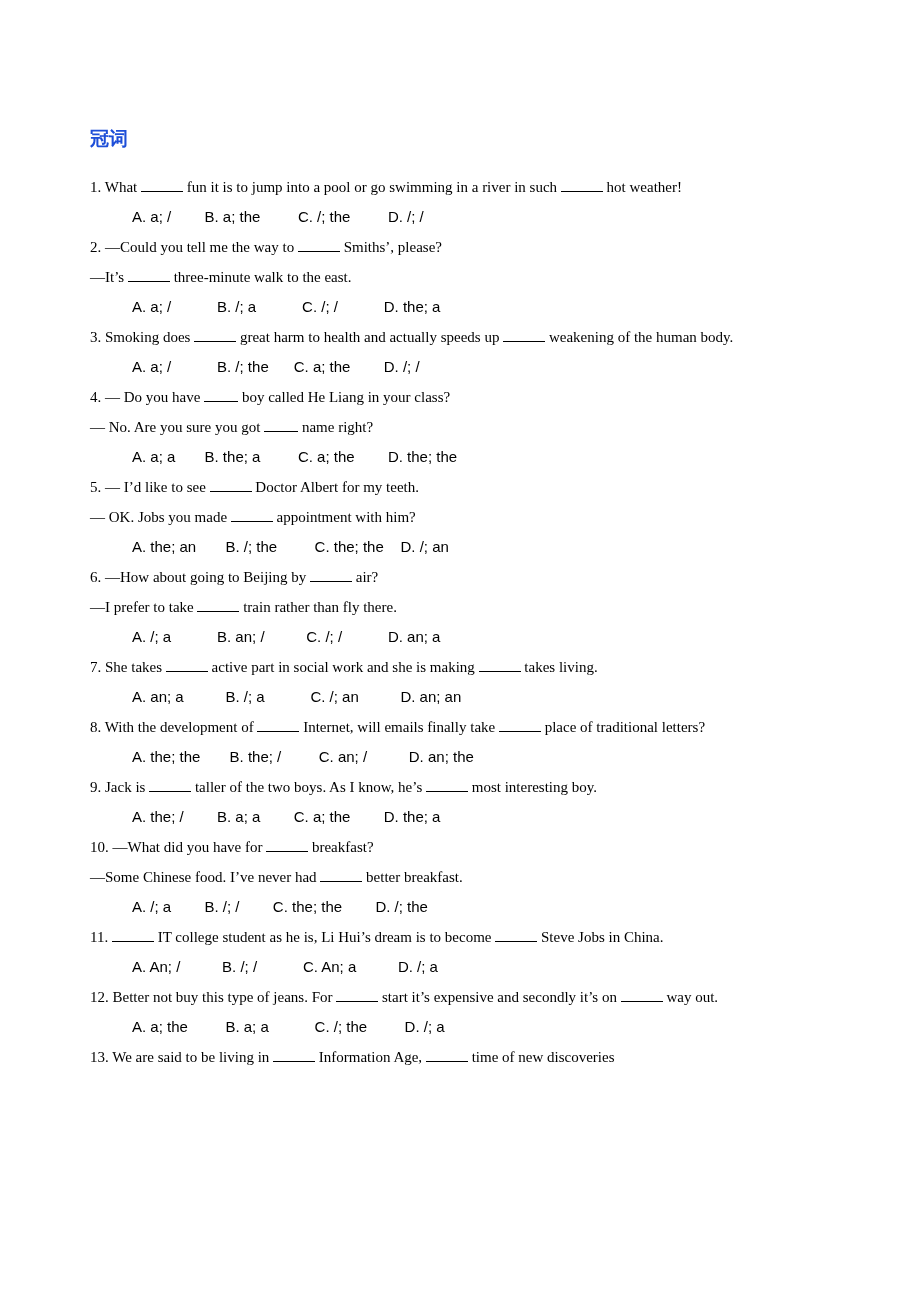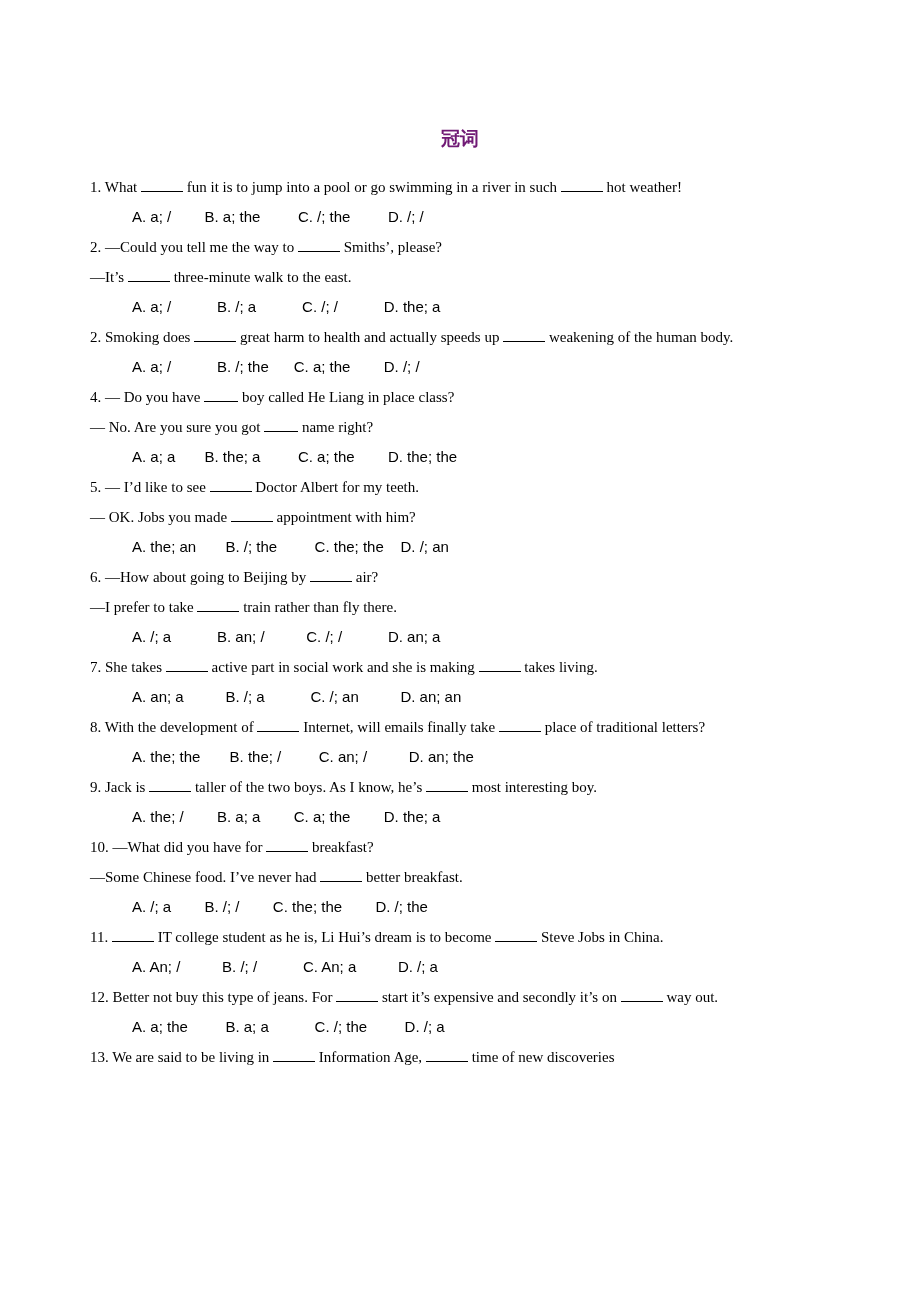--- a/index.html
+++ b/index.html
@@ -11,22 +11,21 @@
     width: 920px;
     min-height: 1302px;
     font-family: "SimSun", "NSimSun", "Songti SC", serif;
     font-size: 15px;
     color: #000;
     line-height: 2.0;
     box-sizing: border-box;
     padding: 120px 90px 0 90px;
   }
   .title {
-    text-align: center;
-    color: #701a75;
+    color: #1d4ed8;
     font-family: "SimHei", "Heiti SC", sans-serif;
     font-size: 19px;
     font-weight: bold;
     margin-bottom: 14px;
   }
   .question {
     text-align: justify;
     text-justify: inter-ideographic;
   }
   .options {
@@ -58,26 +57,26 @@
 
 <div class="line">
   <span> 2. —Could you tell me the way to </span><span class="blank blank-m"></span><span> Smiths’, please?</span>
 </div>
 <div class="line">
   <span>  —It’s </span><span class="blank blank-m"></span><span> three-minute walk to the east.</span>
 </div>
 <div class="options">A. a; /           B. /; a           C. /; /           D. the; a</div>
 
 <div class="question">
-  <span> 2. Smoking does </span><span class="blank blank-m"></span><span> great harm to health and actually speeds up </span><span class="blank blank-m"></span><span> weakening of the human body.</span>
+  <span> 3. Smoking does </span><span class="blank blank-m"></span><span> great harm to health and actually speeds up </span><span class="blank blank-m"></span><span> weakening of the human body.</span>
 </div>
 <div class="options">A. a; /           B. /; the      C. a; the        D. /; /</div>
 
 <div class="line">
-  <span> 4. — Do you have </span><span class="blank blank-s"></span><span> boy called He Liang in place class?</span>
+  <span> 4. — Do you have </span><span class="blank blank-s"></span><span> boy called He Liang in your class?</span>
 </div>
 <div class="line">
   <span>   — No. Are you sure you got </span><span class="blank blank-s"></span><span> name right?</span>
 </div>
 <div class="options">A. a; a       B. the; a         C. a; the        D. the; the</div>
 
 <div class="line">
   <span> 5. — I’d like to see </span><span class="blank blank-m"></span><span> Doctor Albert for my teeth.</span>
 </div>
 <div class="line">

